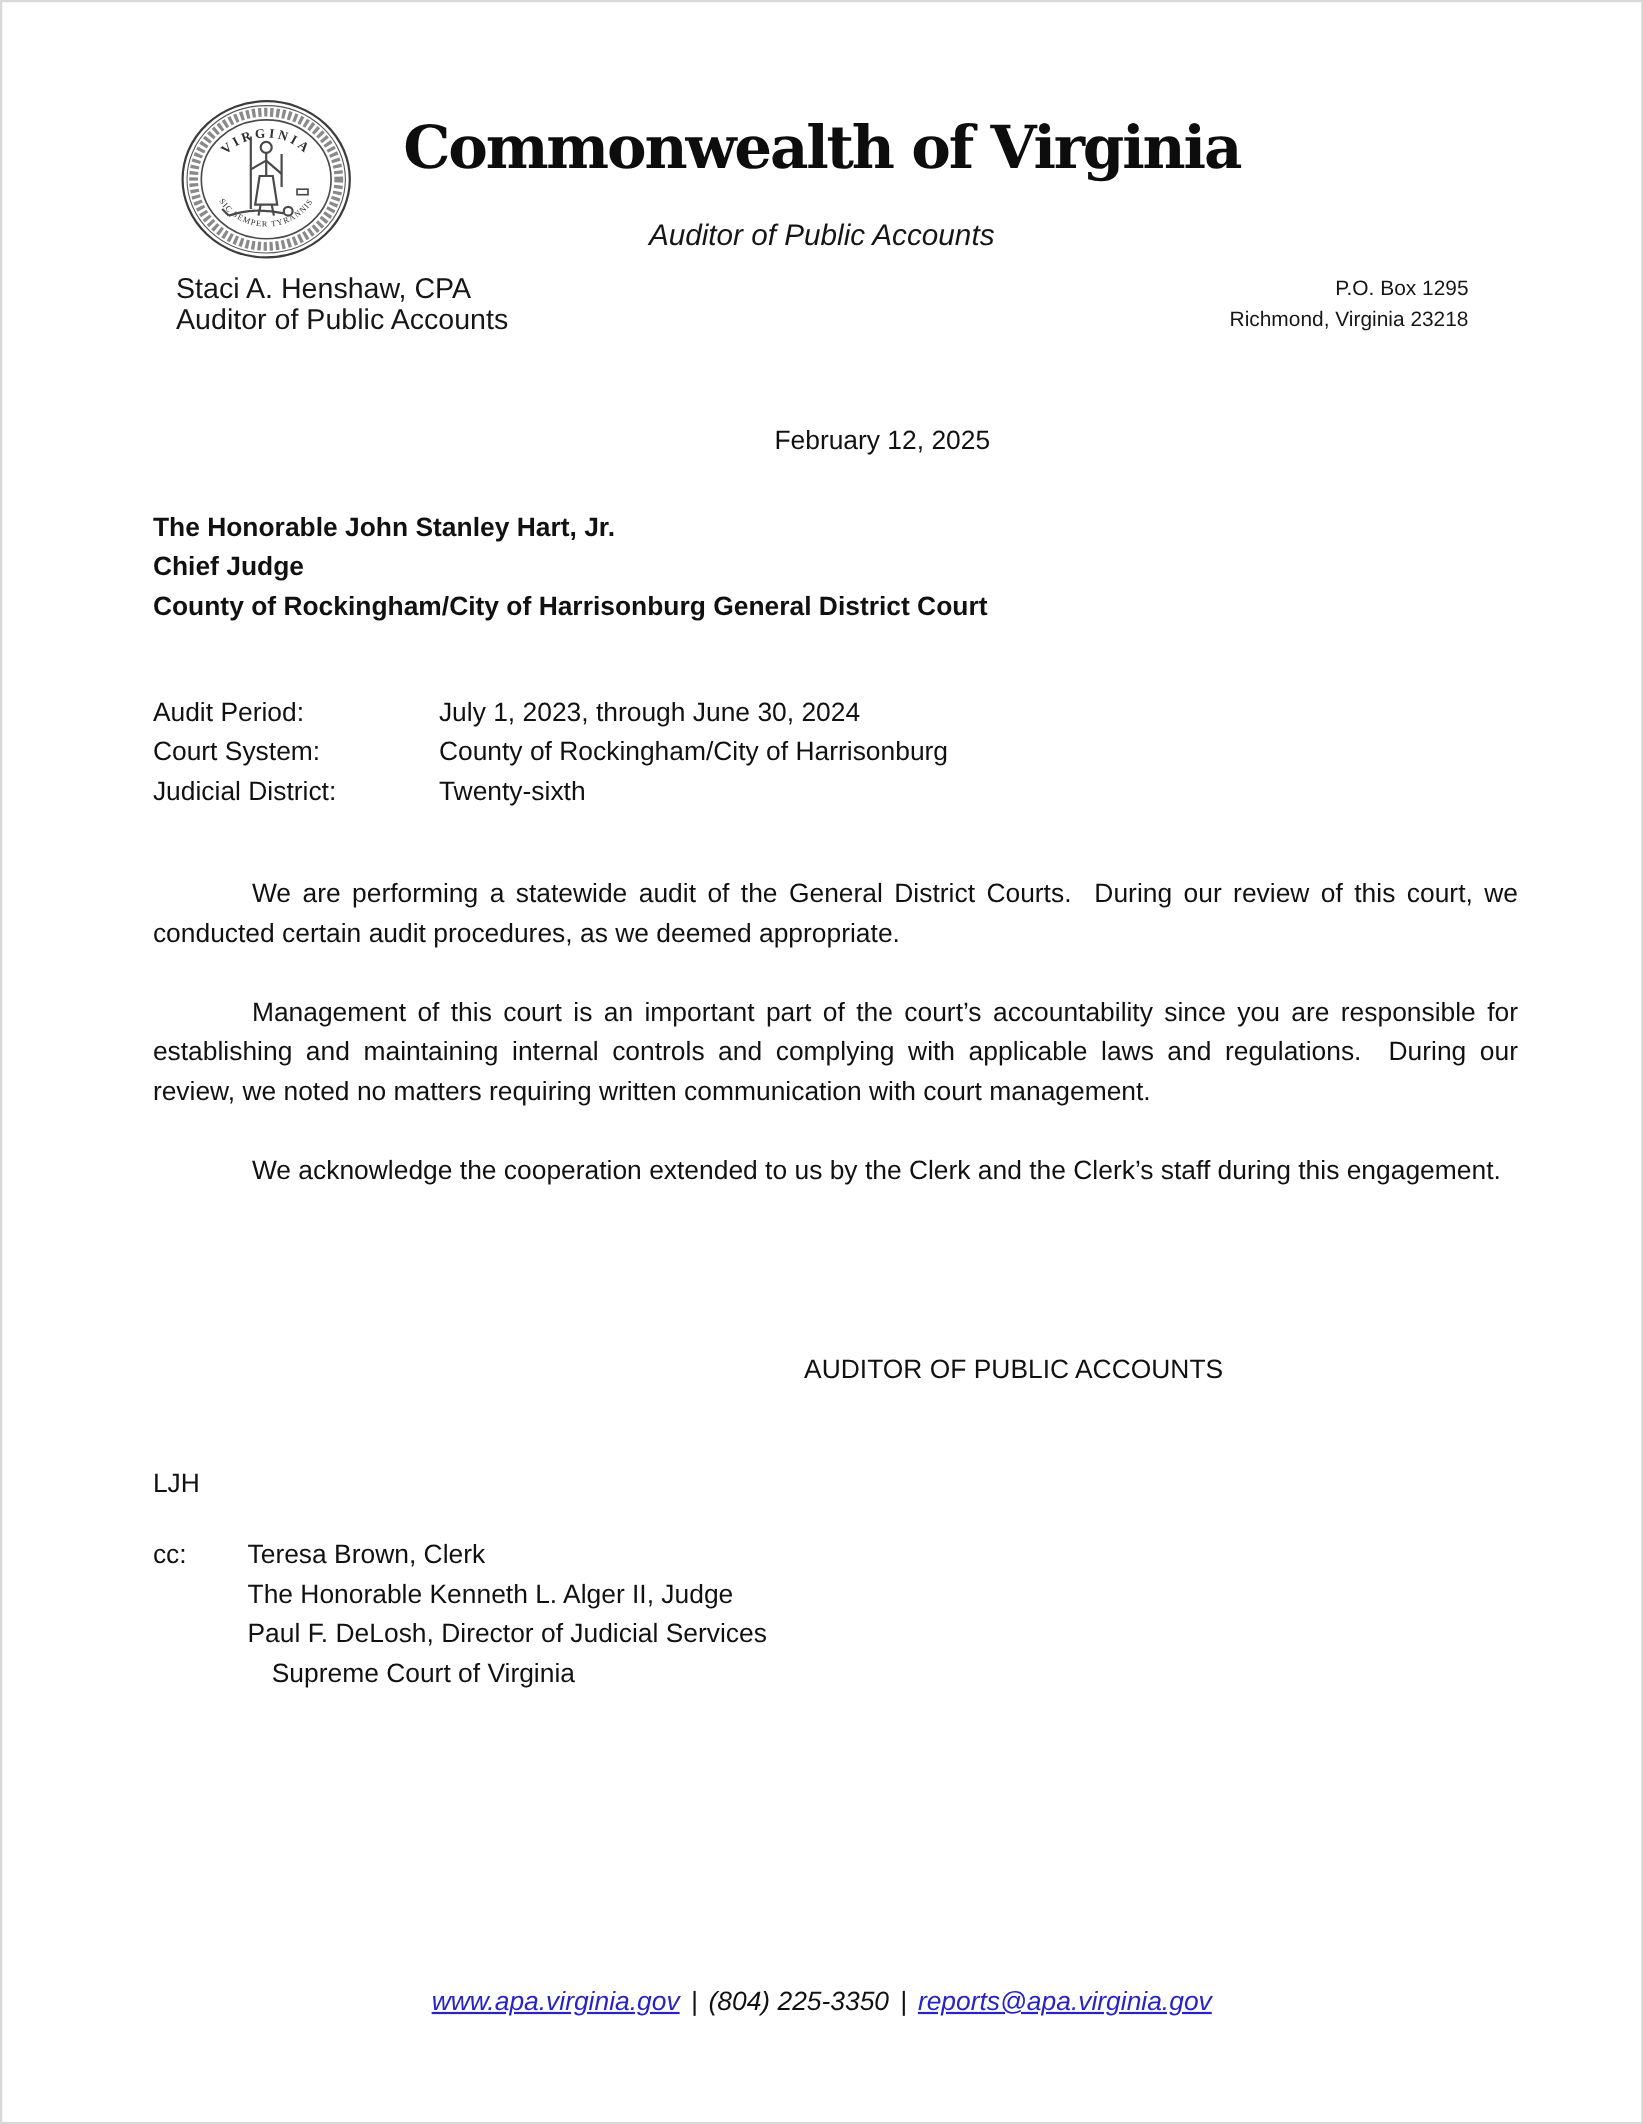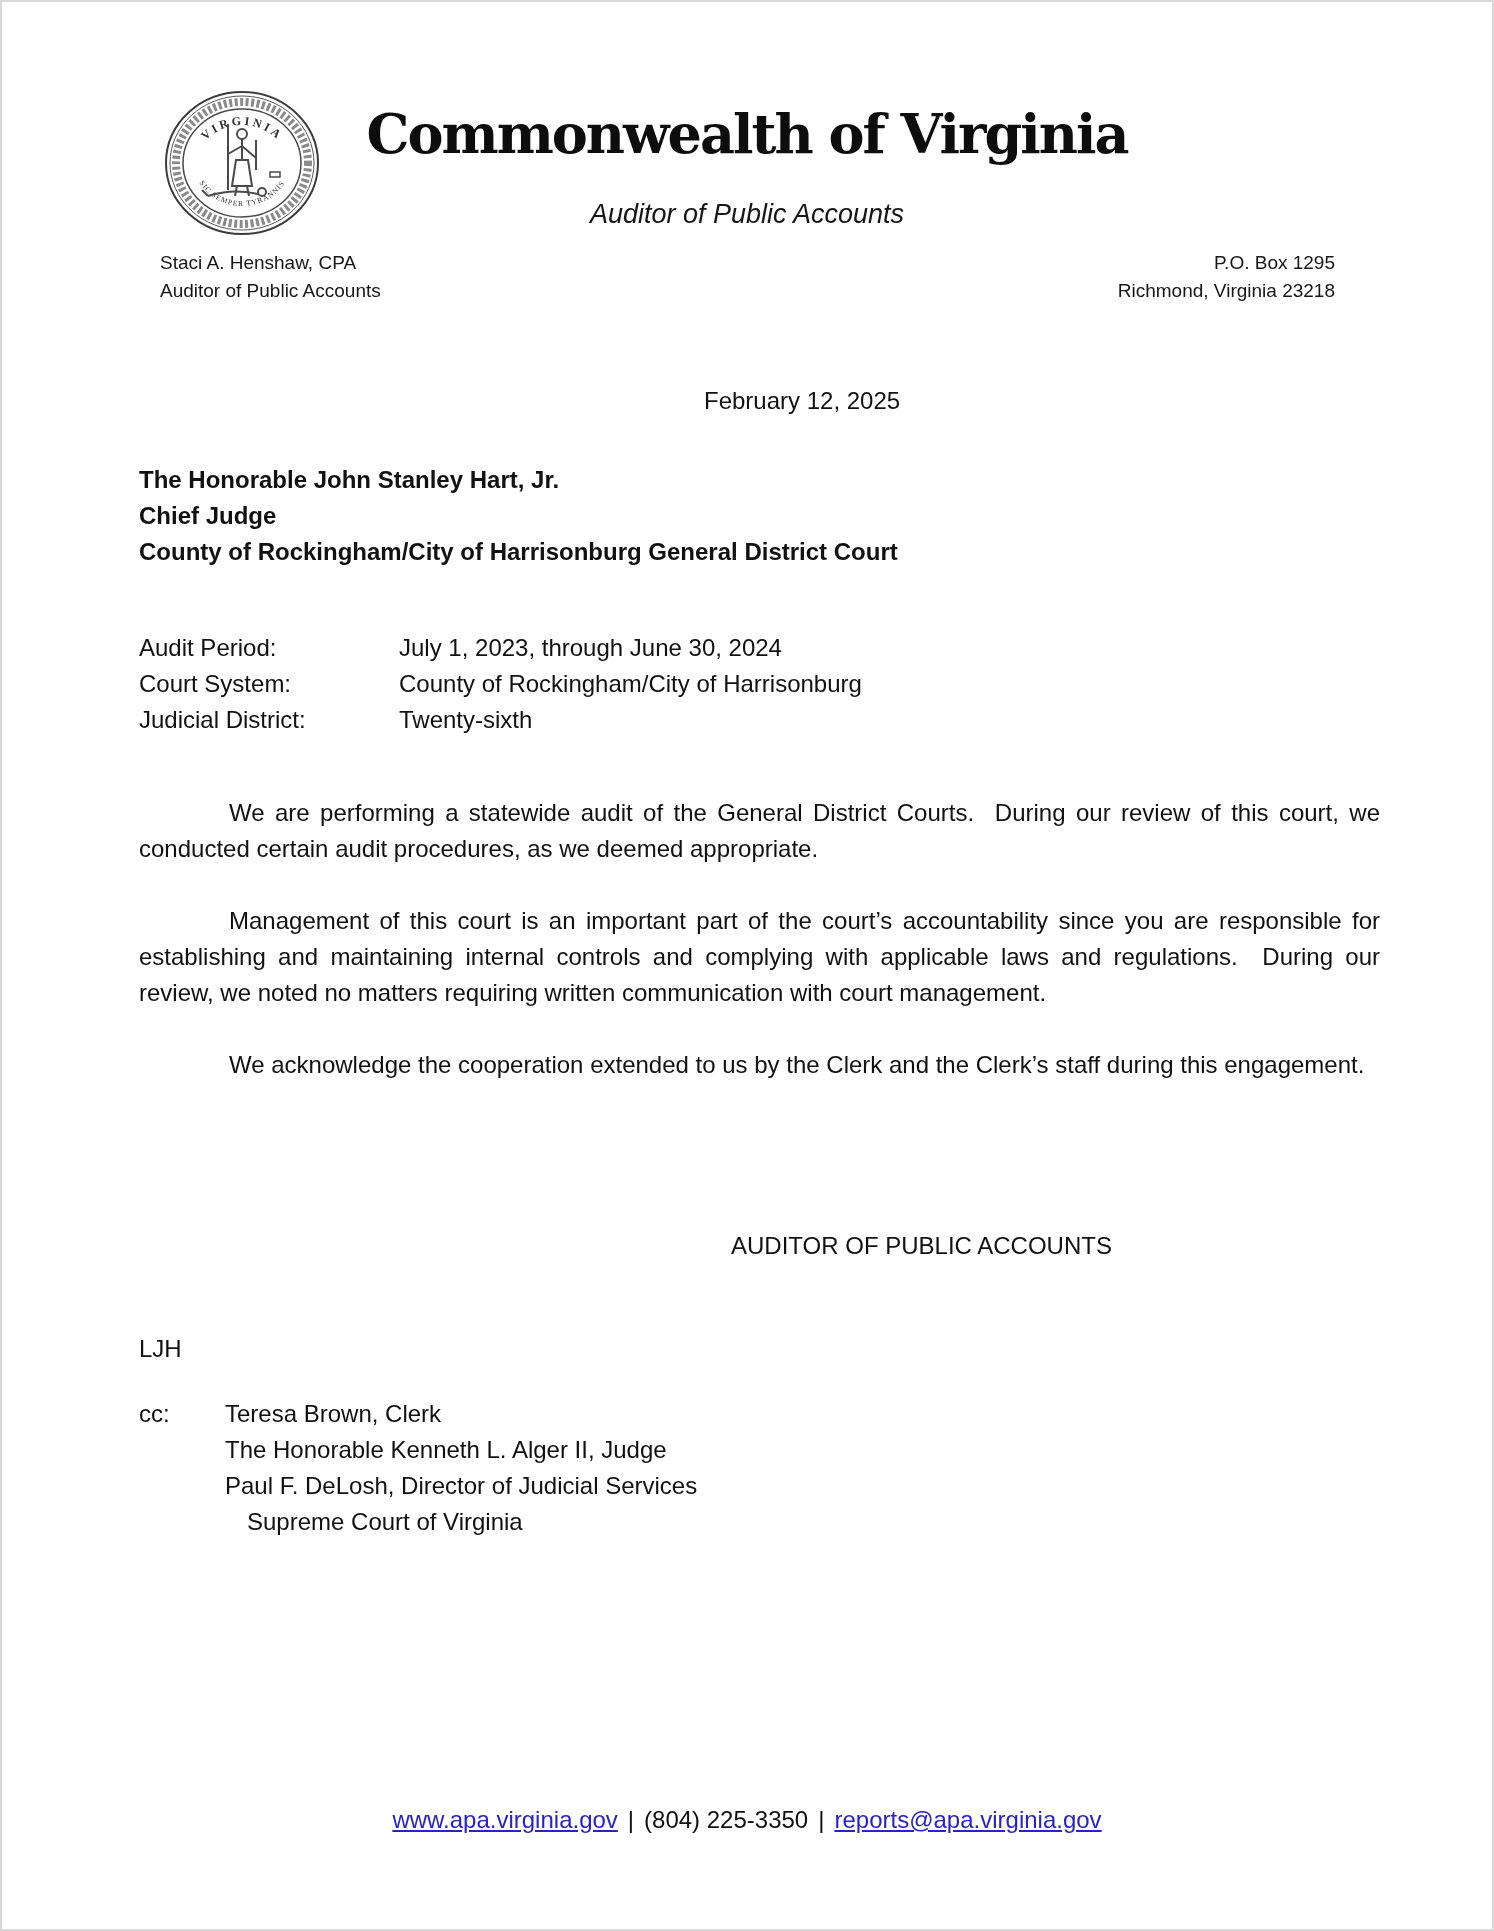--- a/index.html
+++ b/index.html
@@ -26,21 +26,21 @@
   }
   .org-subtitle {
     position:absolute; left:0; right:0; top:196px;
     text-align:center;
     font-style:italic;
     font-size:27px; line-height:32px;
     color:#161616;
   }
   .official-block {
     position:absolute; left:158px; top:247px;
-    font-size:19px; line-height:27.5px;
+    font-size:26px; line-height:27.5px;
     color:#161616;
   }
   .address-block {
     position:absolute; right:157px; top:247px;
     text-align:right;
     font-size:19px; line-height:27.5px;
     color:#161616;
   }
   
   .body-text { font-size:24px; line-height:36px; }
@@ -60,20 +60,21 @@
   .cc-block { position:absolute; left:137px; top:1394px; width:1241px; }
   .cc-row { display:flex; }
   .cc-label { width:86px; flex:0 0 86px; }
   .cc-line.sub { padding-left:22px; }
   
   .footer {
     position:absolute; left:0; right:0; top:1800px;
     text-align:center;
     font-size:24px; line-height:36px;
     color:#111111;
+    font-style:italic;
   }
   .footer a { color:#2823c6; text-decoration:underline; }
   .footer .sep { color:#111111; padding:0 10px; }
 </style>
 </head>
 <body>
 
 <div class="page">
 
   <svg class="seal" viewBox="0 0 160 150" xmlns="http://www.w3.org/2000/svg">

